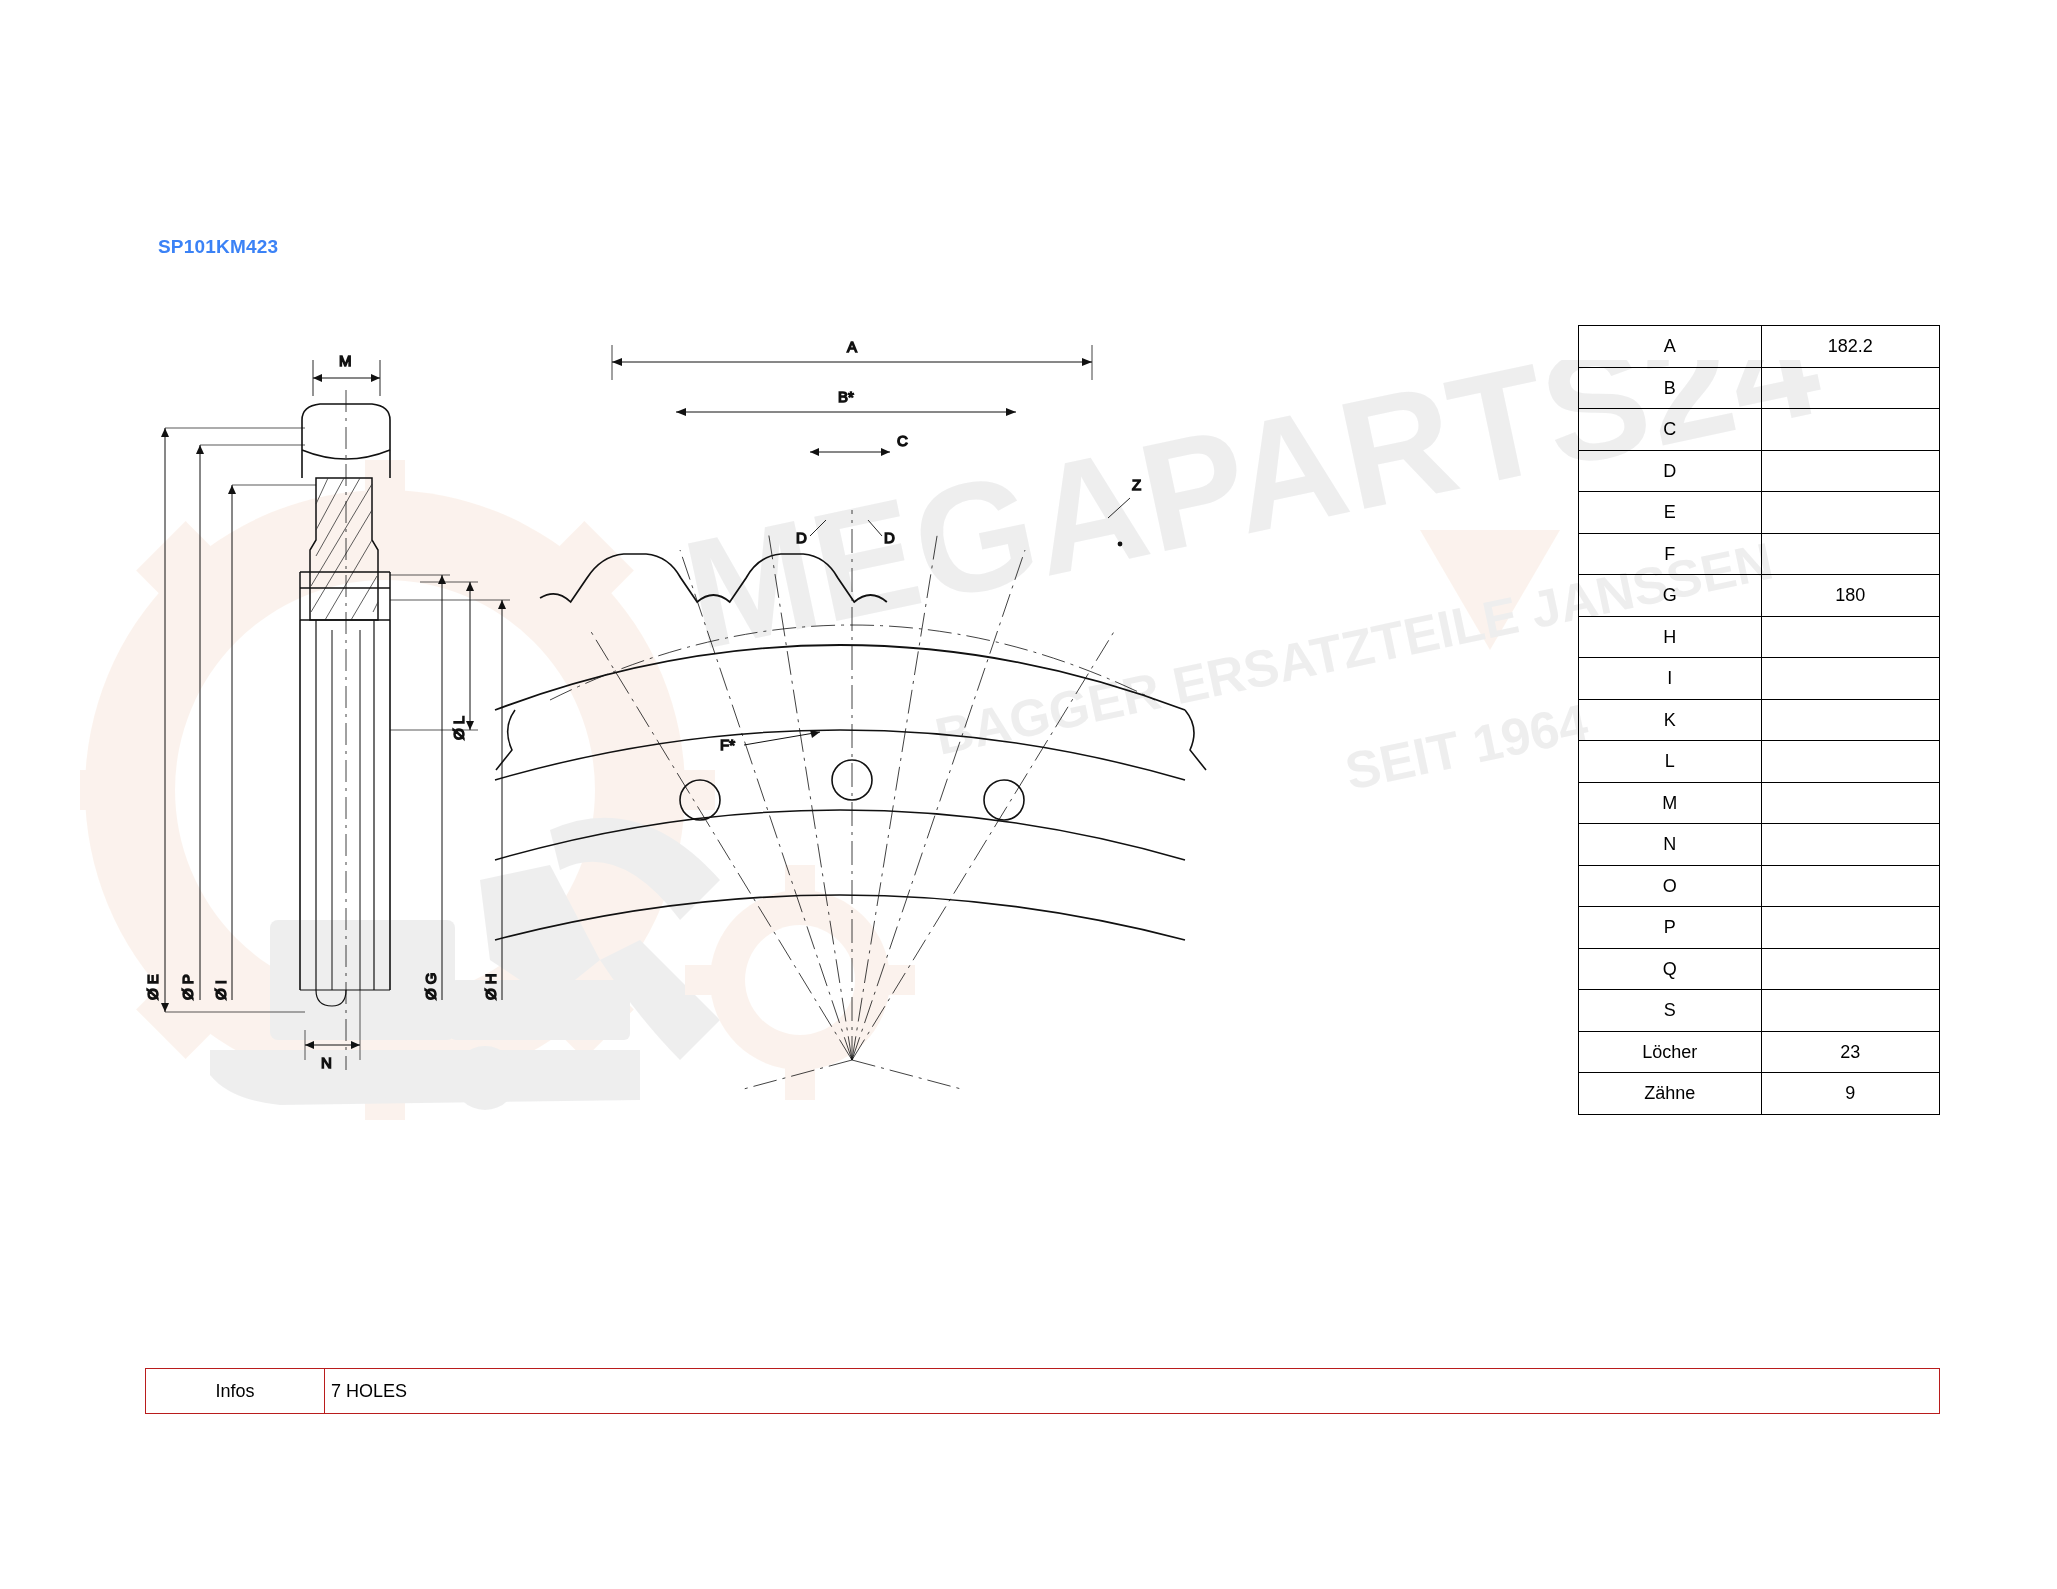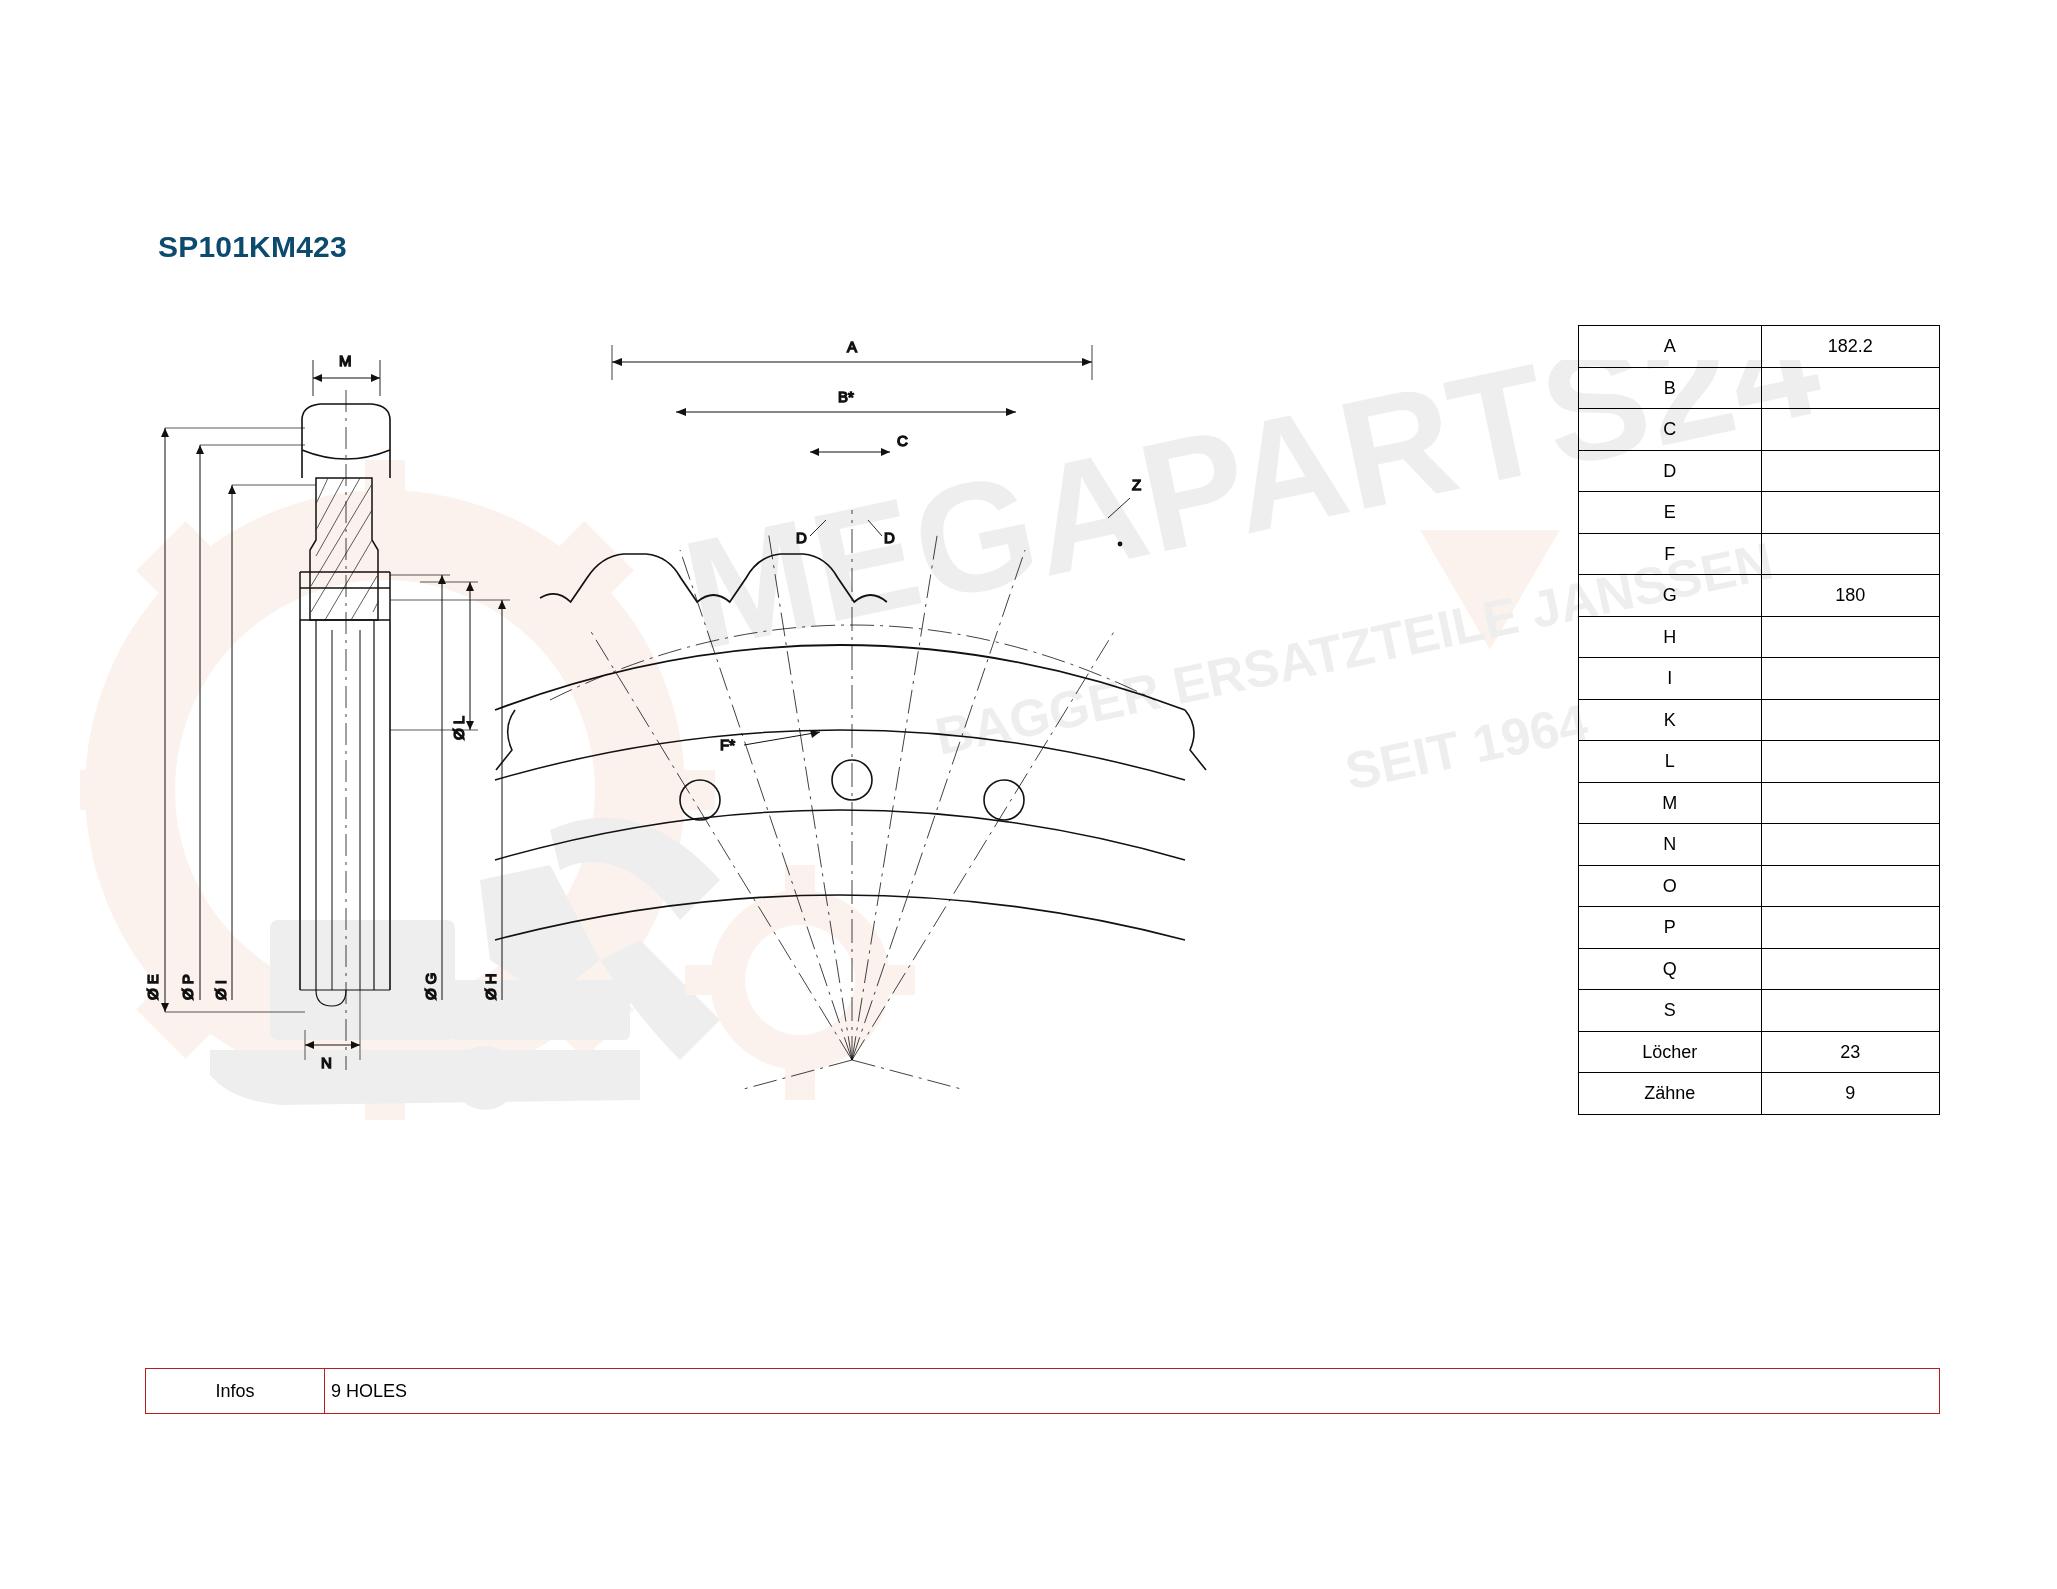--- a/index.html
+++ b/index.html
@@ -12,24 +12,24 @@
     height: 1589px;
     position: relative;
     font-family: "Liberation Sans", sans-serif;
     overflow: hidden;
   }
 
   
   #part-title {
     position: absolute;
     left: 158px;
-    top: 230px;
-    font-size: 30px;
+    top: 236px;
+    font-size: 19px;
     font-weight: bold;
-    color: #0c4a6e;
+    color: #3b82f6;
     letter-spacing: 0.2px;
   }
 
   
   #watermark {
     position: absolute;
     left: 80px;
     top: 360px;
     width: 1820px;
     height: 870px;
@@ -407,16 +407,16 @@
         <td class="lbl">Zähne</td>
         <td class="val">9</td>
       </tr>
   </tbody>
 </table>
 
 <table id="infos-table">
   <tbody>
     <tr>
       <td class="infos-label">Infos</td>
-      <td class="infos-value">9 HOLES</td>
+      <td class="infos-value">7 HOLES</td>
     </tr>
   </tbody>
 </table>
 
 </body></html>

